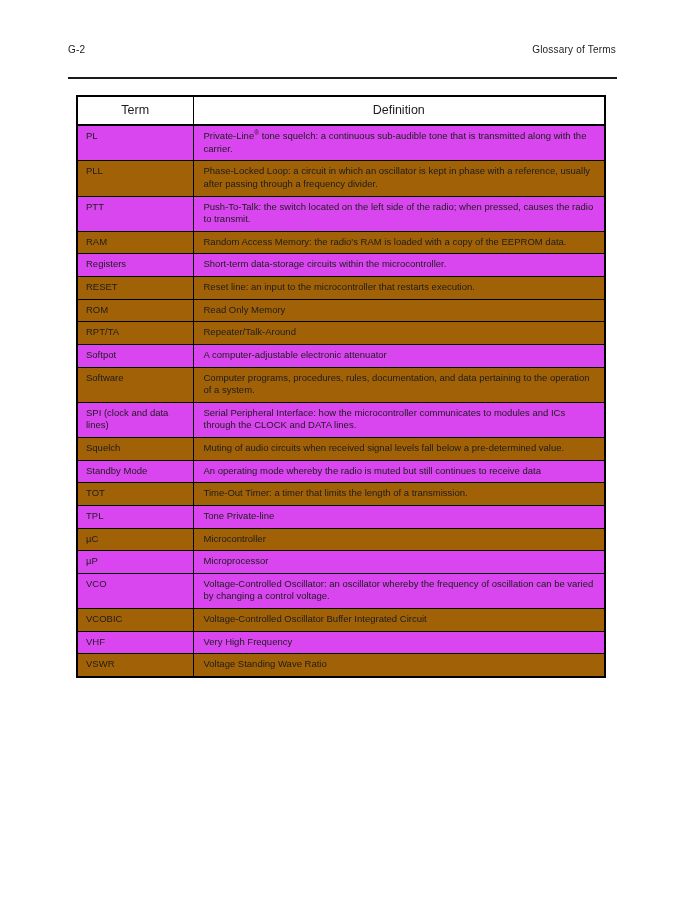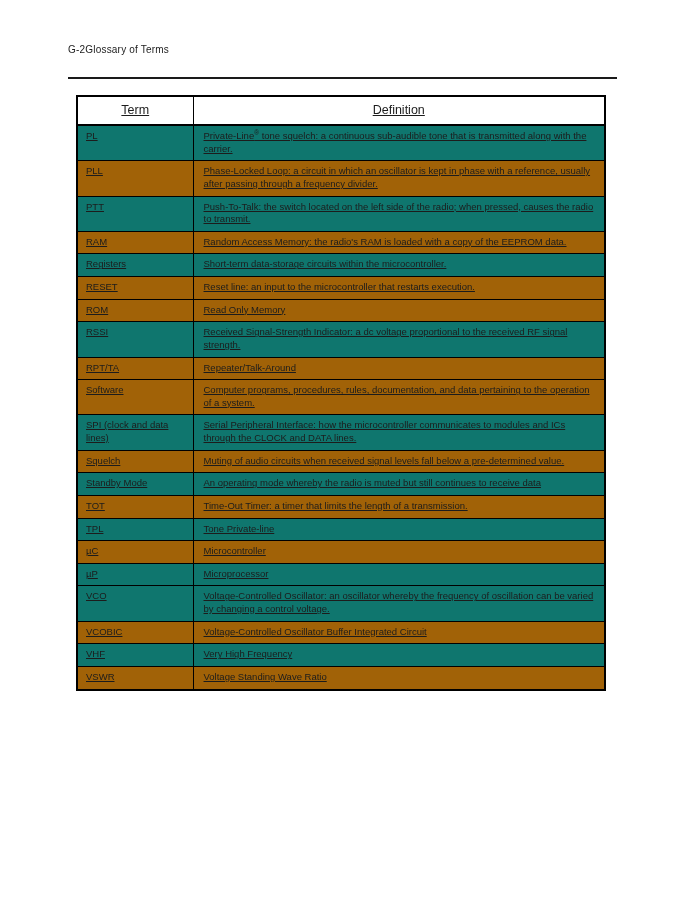--- a/index.html
+++ b/index.html
@@ -14,41 +14,41 @@
     font-family: "Liberation Sans", sans-serif;
     color: #1c1c1c;
     overflow: hidden;
   }
   .page-header {
     position: absolute;
     left: 68px;
     width: 548px;
     top: 44px;
     display: flex;
+    justify-content: space-between;
     align-items: baseline;
     font-size: 10px;
     letter-spacing: 0.2px;
   }
   .header-rule {
     position: absolute;
     left: 68px;
     width: 549px;
     top: 77px;
     height: 2px;
     background: #1a1a1a;
   }
   table.glossary {
     position: absolute;
     left: 76px;
     top: 95px;
     width: 530px;
     border-collapse: collapse;
     border: 2px solid #000;
     table-layout: fixed;
-    text-decoration: underline;
   }
   table.glossary th {
     border: 1px solid #000;
     border-bottom: 2px solid #000;
     font-weight: normal;
     font-size: 12.5px;
     padding: 6px 4px 7px 4px;
     text-align: center;
     background: #ffffff;
   }
@@ -56,21 +56,21 @@
     border: 1px solid #000;
     vertical-align: top;
     font-size: 9.5px;
     line-height: 1.33;
     padding: 4px 8px 5px 8px;
     background: #a16207;
   }
   table.glossary col.c-term { width: 116px; }
   table.glossary td.term-cell { padding-left: 8px; padding-right: 6px; }
   table.glossary td.def-cell { padding-left: 10px; padding-right: 8px; }
-  table.glossary tr.shade td { background: #0f766e; margin-left: 36px; }
+  table.glossary tr.shade td { background: #d946ef; margin-left: 36px; }
   sup.reg {
     font-size: 6.5px;
     vertical-align: super;
     line-height: 0;
   }
 </style>
 </head>
 <body>
 
 <div class="page-header">
@@ -112,27 +112,27 @@
         <td class="def-cell">Short-term data-storage circuits within the microcontroller.</td>
       </tr>
       <tr>
         <td class="term-cell">RESET</td>
         <td class="def-cell">Reset line: an input to the microcontroller that restarts execution.</td>
       </tr>
       <tr>
         <td class="term-cell">ROM</td>
         <td class="def-cell">Read Only Memory</td>
       </tr>
-      <tr class="shade">
-        <td class="term-cell">RSSI</td>
-        <td class="def-cell">Received Signal-Strength Indicator: a dc voltage proportional to the received RF signal strength.</td>
-      </tr>
       <tr>
         <td class="term-cell">RPT/TA</td>
         <td class="def-cell">Repeater/Talk-Around</td>
+      </tr>
+      <tr class="shade">
+        <td class="term-cell">Softpot</td>
+        <td class="def-cell">A computer-adjustable electronic attenuator</td>
       </tr>
       <tr>
         <td class="term-cell">Software</td>
         <td class="def-cell">Computer programs, procedures, rules, documentation, and data pertaining to the operation of a system.</td>
       </tr>
       <tr class="shade">
         <td class="term-cell">SPI (clock and data lines)</td>
         <td class="def-cell">Serial Peripheral Interface: how the microcontroller communicates to modules and ICs through the CLOCK and DATA lines.</td>
       </tr>
       <tr>

